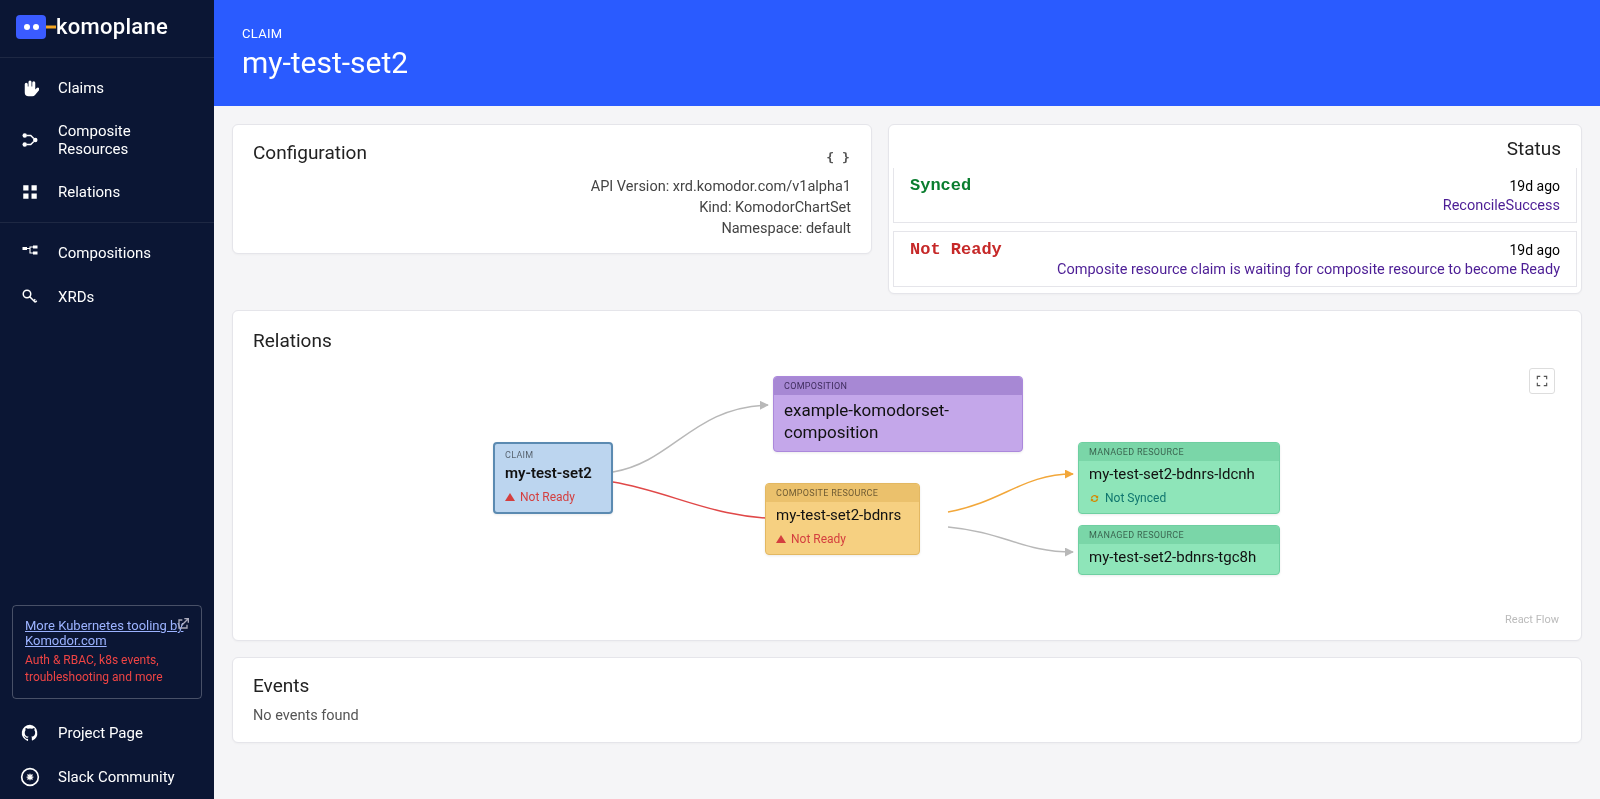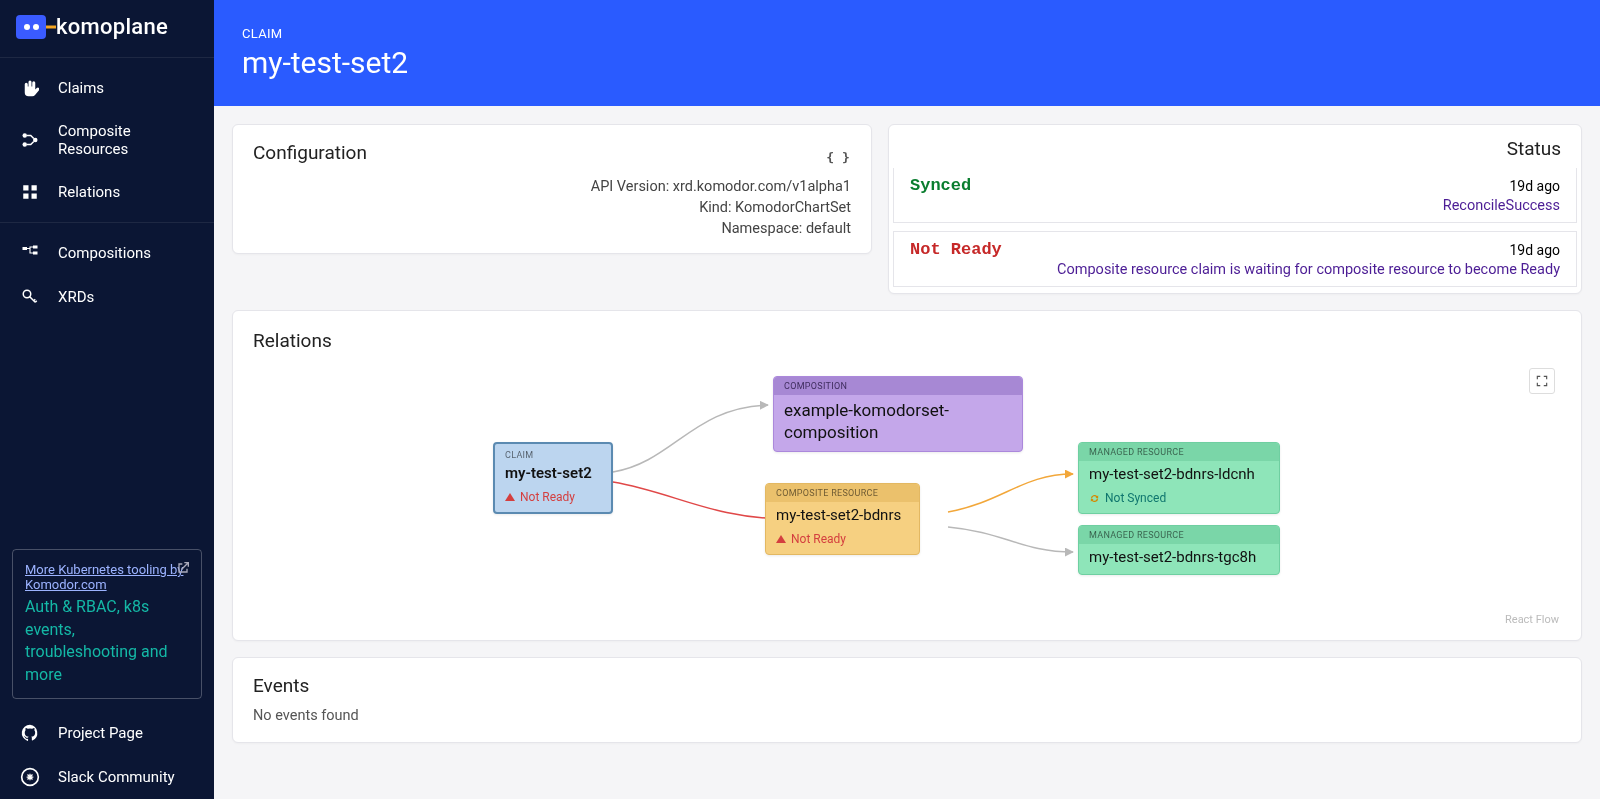--- a/index.html
+++ b/index.html
@@ -48,21 +48,21 @@
     }
     .nav-icon { width: 20px; height: 20px; display:flex;align-items:center;justify-content:center; flex-shrink:0;}
     .nav-icon svg { width: 18px; height: 18px; fill: #fff; }
     .sidebar-spacer { flex: 1;}
     .promo-box {
       margin: 12px; padding: 12px;
       border: 1px solid rgba(255,255,255,0.25); border-radius: 4px;
       font-size: 13px; position:relative;
     }
     .promo-link { color:#9cb3ff; text-decoration: underline; display:block; margin-bottom:4px;}
-    .promo-sub { color: #14b8a6; font-size:16px; line-height:1.4;}
+    .promo-sub { color: #ef4444; font-size:12px; line-height:1.4;}
     .promo-ext { position:absolute; top:10px; right:10px; }
     .promo-ext svg{width:16px;height:16px;fill:#aab;}
     .footer-item {
       display:flex;align-items:center;gap:18px;
       padding:12px 20px;font-size:15px;cursor:pointer;
     }
     .footer-item svg{width:20px;height:20px;fill:#fff;}
     
     .main { flex:1; display:flex; flex-direction:column; overflow-y:auto; }
     .header {

